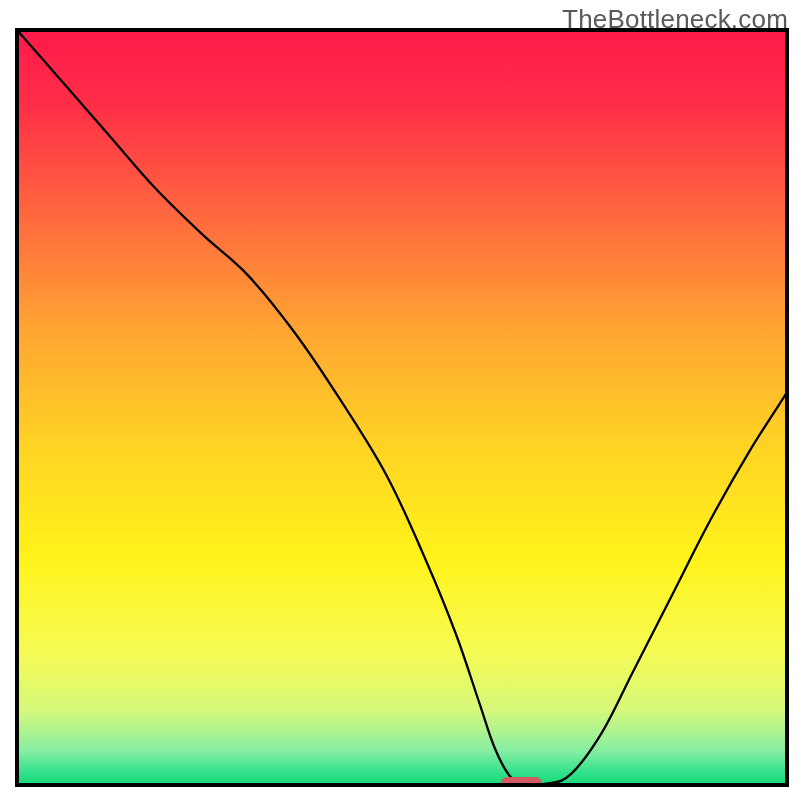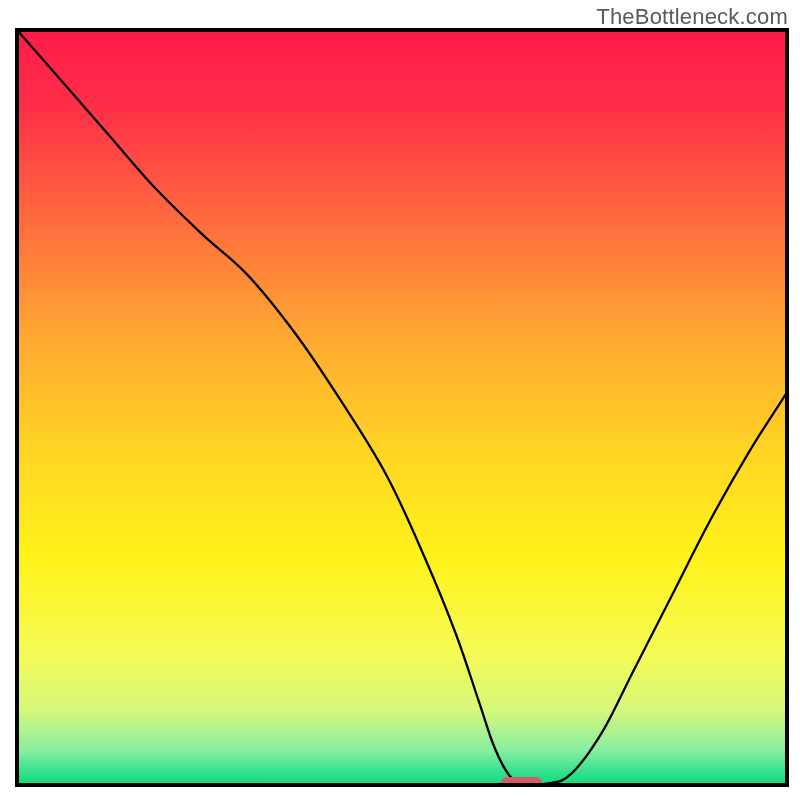--- a/index.html
+++ b/index.html
@@ -13,21 +13,21 @@
   }
   .chart-container {
     position: relative;
     width: 800px;
     height: 800px;
   }
   .watermark {
     position: absolute;
     top: 4px;
     right: 12px;
-    font-size: 22px;
+    font-size: 26px;
     font-weight: 500;
     color: #5a5a5a;
     letter-spacing: 0.2px;
     z-index: 10;
   }
   svg.plot {
     position: absolute;
     top: 0;
     left: 0;
   }

